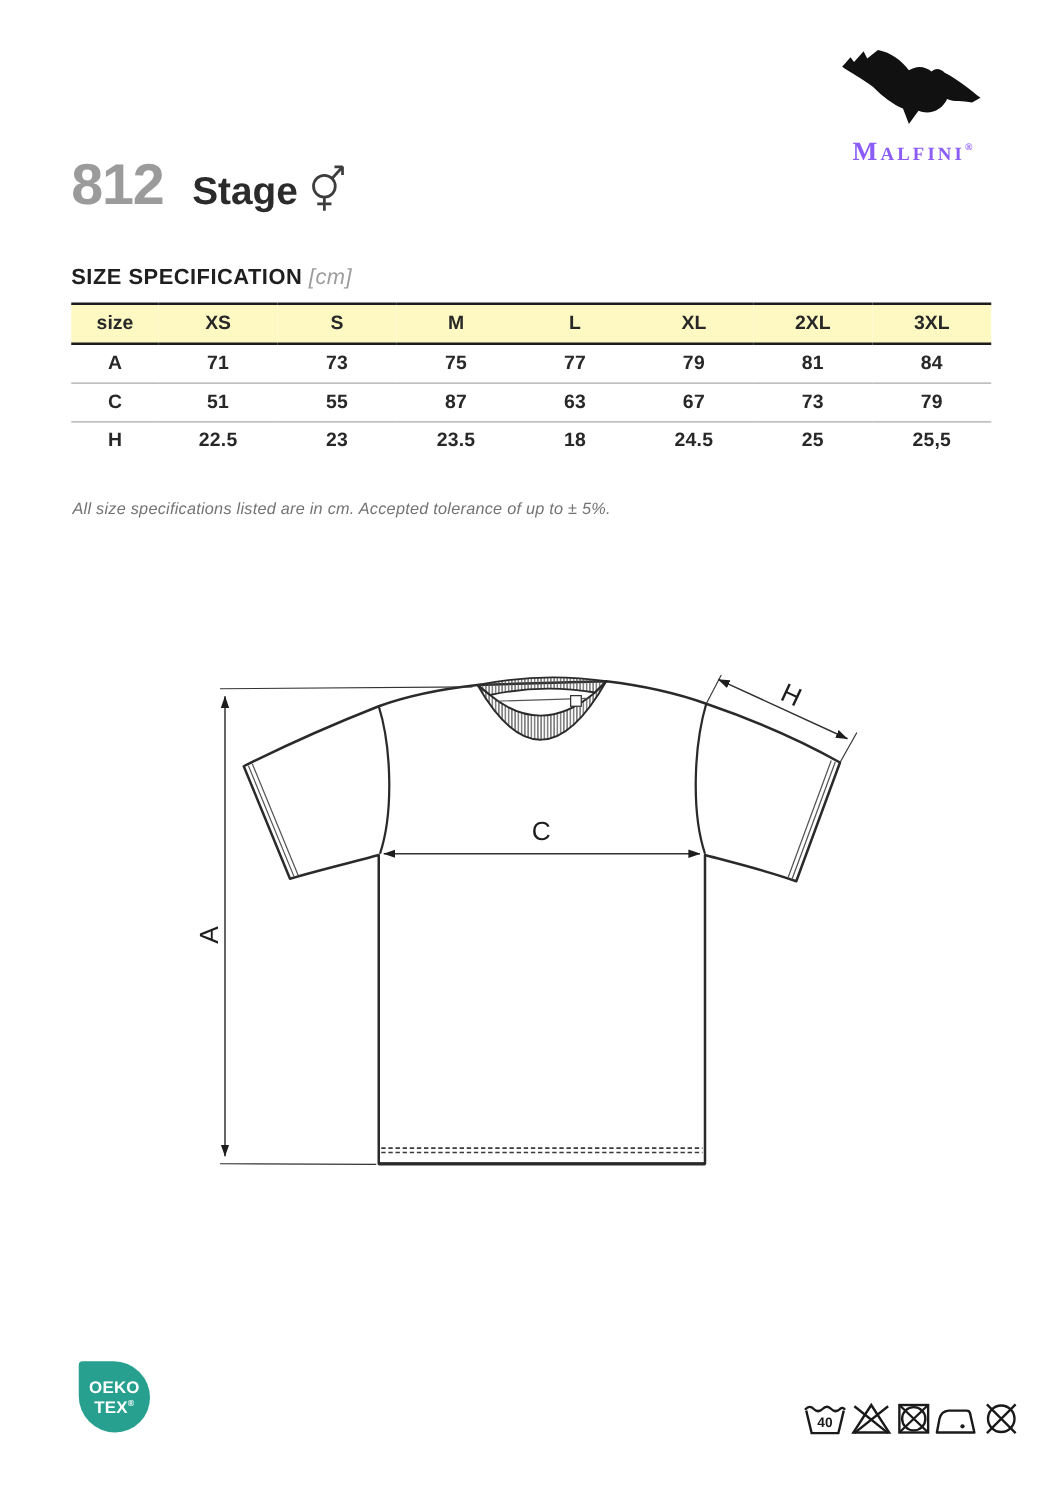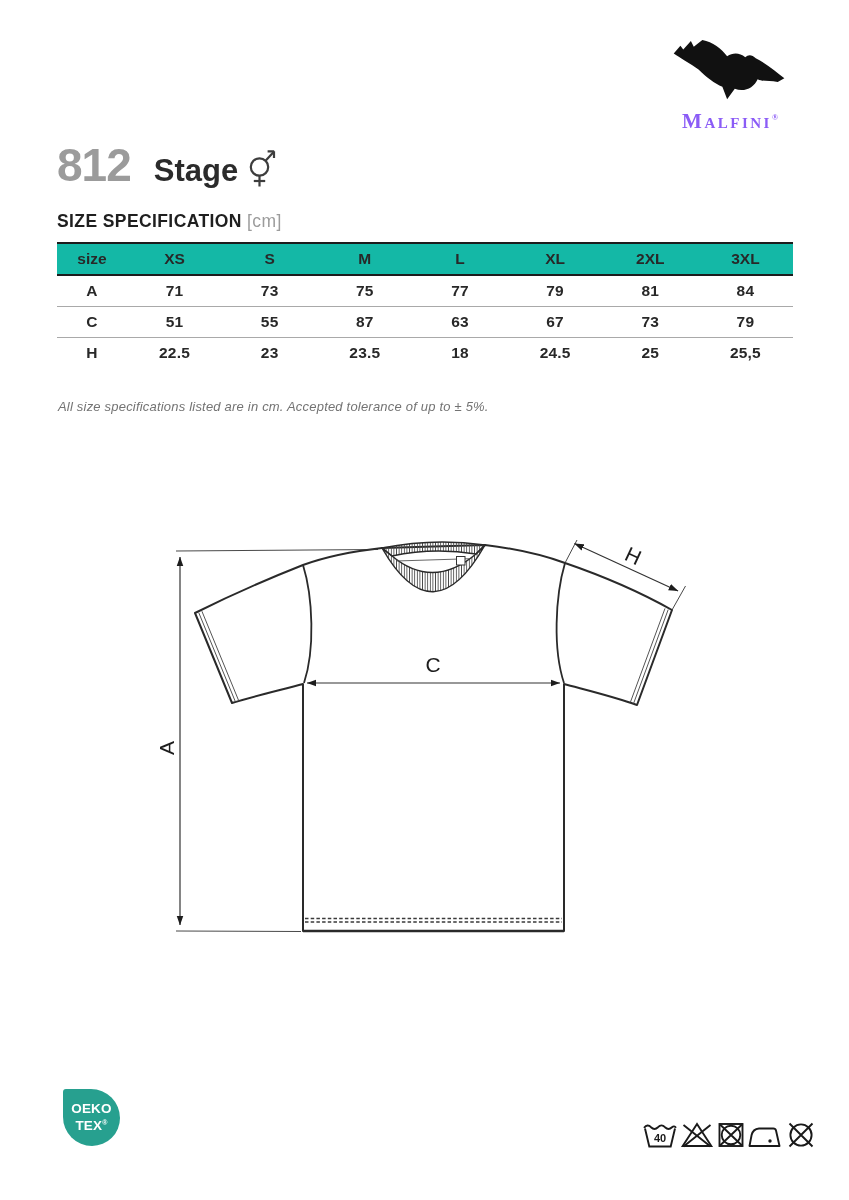--- a/index.html
+++ b/index.html
@@ -7,34 +7,34 @@
         font-family:"Liberation Sans",sans-serif;color:#222;}
 
   
   .brand{position:absolute;left:658px;top:36px;width:144px;text-align:center;}
   .brand .bird{display:block;margin:0 auto;}
   .wordmark{font-family:"Liberation Serif",serif;font-weight:700;font-variant:small-caps;
             font-size:21px;letter-spacing:2.5px;color:#8b5cf6;line-height:20px;text-align:center;}
   .wordmark sup{font-size:8px;letter-spacing:0;vertical-align:8px;}
 
   
-  .product-title{position:absolute;left:57px;top:146px;display:flex;align-items:flex-end;justify-content:space-between;}
+  .product-title{position:absolute;left:57px;top:128px;display:flex;align-items:flex-end;justify-content:space-between;}
   .code{font-size:46px;font-weight:700;color:#9b9b9b;line-height:0.84;letter-spacing:-1px;}
   .pname{font-size:31px;font-weight:700;color:#2b2b2b;line-height:0.88;margin-left:23px;}
   .gender{margin-left:10px;margin-bottom:-3px;}
 
   
   .section-title{position:absolute;left:57px;top:211px;font-size:17.5px;font-weight:700;
                  color:#1f1f1f;letter-spacing:0.4px;}
-  .section-title .unit{color:#9c9c9c;font-weight:400;}
+  .section-title .unit{color:#9c9c9c;font-weight:400;font-style:italic;}
 
   
   .size-table{position:absolute;left:57px;top:242px;width:736px;border-collapse:collapse;
               border-top:2.5px solid #1c1c1c;table-layout:fixed;}
-  .size-table thead tr{background:#14b8a6;border-bottom:2.5px solid #1c1c1c;}
+  .size-table thead tr{background:#fef9c3;border-bottom:2.5px solid #1c1c1c;}
   .size-table th,.size-table td{height:30px;text-align:center;vertical-align:middle;
               font-size:15.5px;color:#282828;padding:0;}
   .size-table th{font-weight:700;}
   .size-table th.size-col{font-weight:600;}
   .size-table tbody tr{border-bottom:1px solid #a9a9a9;}
   .size-table tbody tr:last-child{border-bottom:none;}
   .size-table td.rowlabel{font-weight:700;}
   .size-table td.val{font-weight:600;letter-spacing:0.2px;}
   .size-table col.c0{width:9.5%;}
 

